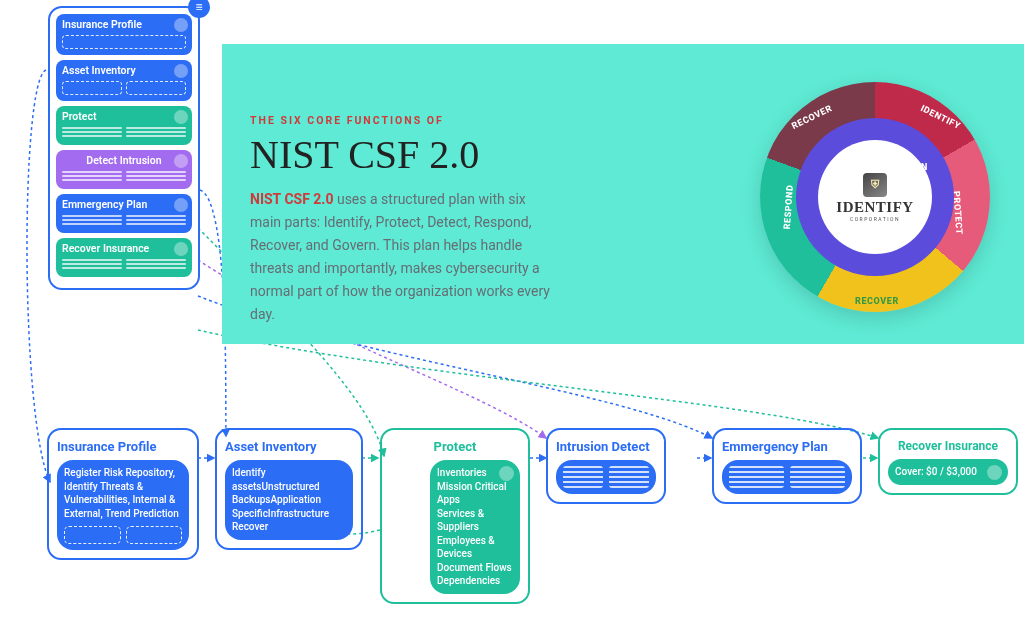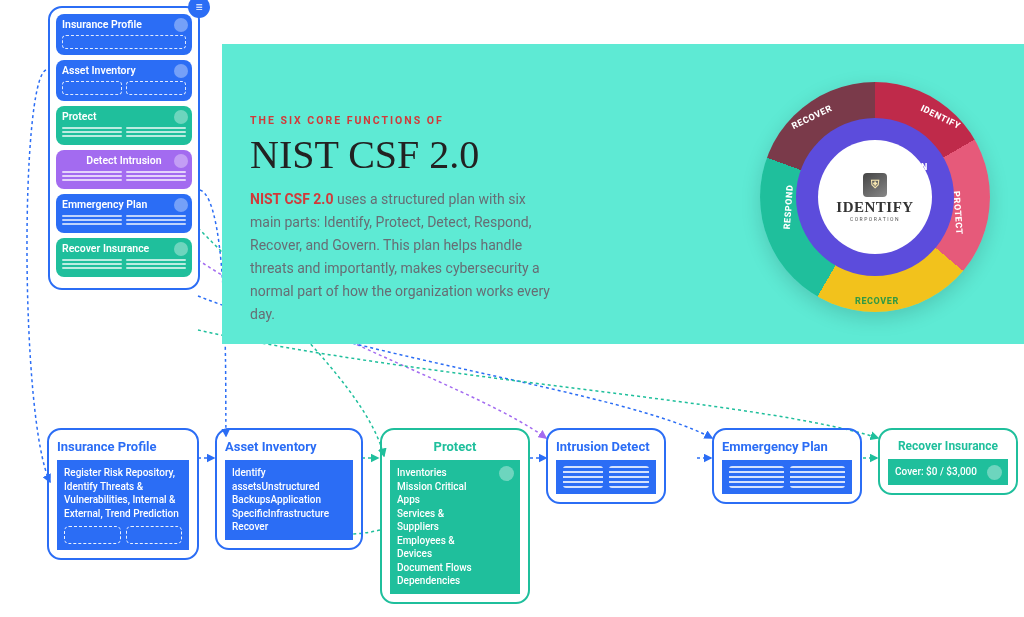--- a/index.html
+++ b/index.html
@@ -202,21 +202,21 @@
   .bottom-card-title {
     font-size: 13px;
     font-weight: 700;
     padding: 2px 0 6px 0;
   }
   .bc-blue  { border:2px solid #2b6df5; }
   .bc-blue .bottom-card-title { color:#2b6df5; }
   .bc-teal  { border:2px solid #1fbf9c; }
   .bc-teal .bottom-card-title { color:#1fbf9c; text-align:center; }
   .inner-box {
-    border-radius: 0;
+    border-radius: 16px;
     padding: 6px 7px;
     font-size: 10px;
     line-height: 1.35;
     color:#fff;
     font-weight:500;
   }
   .inner-blue { background:#2b6df5; }
   .inner-teal { background:#1fbf9c; }
   .inner-placeholder-row {
     display:flex; gap:5px; margin-top:6px;
@@ -403,21 +403,21 @@
 
 <div class="bottom-card bc-blue" style="left:215px; top:428px; width:148px;">
   <div class="bottom-card-title">Asset Inventory</div>
   <div class="inner-box inner-blue">
     <span>Identify assetsUnstructured BackupsApplication SpecificInfrastructure Recover</span>
   </div>
 </div>
 
 <div class="bottom-card bc-teal" style="left:380px; top:428px; width:150px;">
   <div class="bottom-card-title">Protect</div>
-  <div class="inner-box inner-teal" style="position:relative;">
+  <div class="inner-box inner-teal" style="position:relative;margin-left:40px;">
     <div class="badge-circle"></div>
     <span style="word-spacing: normal;">Inventories<br>Mission Critical<br>Apps<br>Services &amp;<br>Suppliers<br>Employees &amp;<br>Devices<br>Document Flows<br>Dependencies</span>
   </div>
 </div>
 
 <div class="bottom-card bc-blue" style="left:546px; top:428px; width:120px;">
   <div class="bottom-card-title">Intrusion Detect</div>
   <div class="inner-box inner-blue">
     <div style="display:flex; gap:6px;">
       <div class="placeholder-lines" style="flex:1;"></div>

